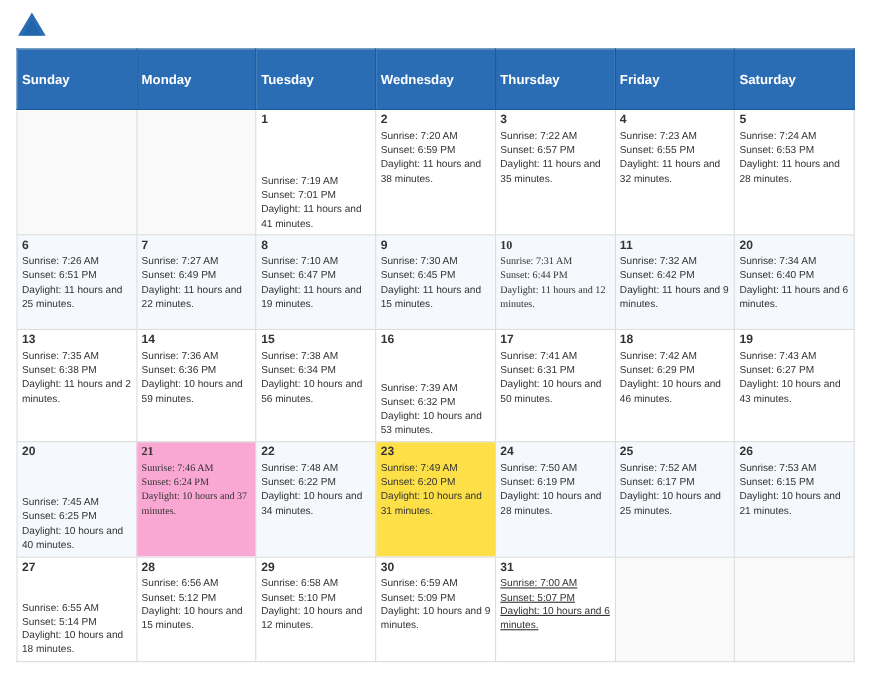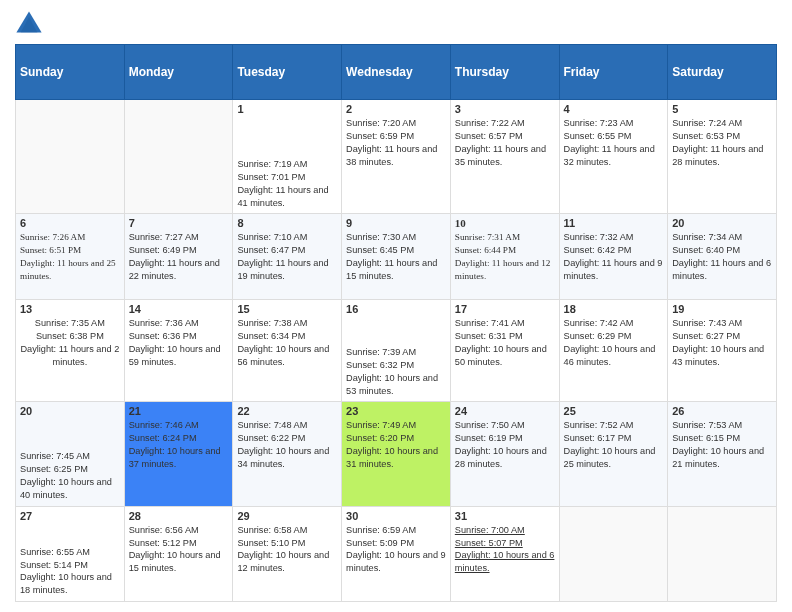--- a/index.html
+++ b/index.html
@@ -163,21 +163,21 @@
           <td>
             <span class="day-number">5</span>
             <div class="day-info" style="white-space: pre-line;">Sunrise: 7:24 AM
 Sunset: 6:53 PM
 Daylight: 11 hours and 28 minutes.</div>
           </td>
         </tr>
         <tr>
           <td style="background: rgb(245, 248, 252);">
             <span class="day-number">6</span>
-            <div class="day-info" style="white-space: pre-line; font-family: Liberation Serif, serif;">Sunrise: 7:26 AM
+            <div class="day-info" style="white-space: pre-line;">Sunrise: 7:26 AM
 Sunset: 6:51 PM
 Daylight: 11 hours and 25 minutes.</div>
           </td>
           <td style="background: rgb(245, 248, 252);">
             <span class="day-number">7</span>
             <div class="day-info" style="white-space: pre-line;">Sunrise: 7:27 AM
 Sunset: 6:49 PM
 Daylight: 11 hours and 22 minutes.</div>
           </td>
           <td style="background: rgb(245, 248, 252);">
@@ -207,21 +207,21 @@
           <td style="background: rgb(245, 248, 252);">
             <span class="day-number">20</span>
             <div class="day-info" style="white-space: pre-line;">Sunrise: 7:34 AM
 Sunset: 6:40 PM
 Daylight: 11 hours and 6 minutes.</div>
           </td>
         </tr>
         <tr>
           <td>
             <span class="day-number">13</span>
-            <div class="day-info" style="white-space: pre-line; text-align: center;">Sunrise: 7:35 AM
+            <div class="day-info" style="white-space: pre-line;">Sunrise: 7:35 AM
 Sunset: 6:38 PM
 Daylight: 11 hours and 2 minutes.</div>
           </td>
           <td>
             <span class="day-number">14</span>
             <div class="day-info" style="white-space: pre-line;">Sunrise: 7:36 AM
 Sunset: 6:36 PM
 Daylight: 10 hours and 59 minutes.</div>
           </td>
           <td>
@@ -255,33 +255,33 @@
 Daylight: 10 hours and 43 minutes.</div>
           </td>
         </tr>
         <tr>
           <td style="background: rgb(245, 248, 252);">
             <span class="day-number">20</span>
             <div class="day-info" style="white-space: pre-line; margin-top: 33px;">Sunrise: 7:45 AM
 Sunset: 6:25 PM
 Daylight: 10 hours and 40 minutes.</div>
           </td>
-          <td style="background: #3b82f6;">
+          <td style="background: #f9a8d4; font-family: Liberation Serif, serif;">
             <span class="day-number">21</span>
             <div class="day-info" style="white-space: pre-line;">Sunrise: 7:46 AM
 Sunset: 6:24 PM
 Daylight: 10 hours and 37 minutes.</div>
           </td>
           <td style="background: rgb(245, 248, 252);">
             <span class="day-number">22</span>
             <div class="day-info" style="white-space: pre-line;">Sunrise: 7:48 AM
 Sunset: 6:22 PM
 Daylight: 10 hours and 34 minutes.</div>
           </td>
-          <td style="background: #bef264;">
+          <td style="background: #fde047;">
             <span class="day-number">23</span>
             <div class="day-info" style="white-space: pre-line;">Sunrise: 7:49 AM
 Sunset: 6:20 PM
 Daylight: 10 hours and 31 minutes.</div>
           </td>
           <td style="background: rgb(245, 248, 252);">
             <span class="day-number">24</span>
             <div class="day-info" style="white-space: pre-line;">Sunrise: 7:50 AM
 Sunset: 6:19 PM
 Daylight: 10 hours and 28 minutes.</div>

